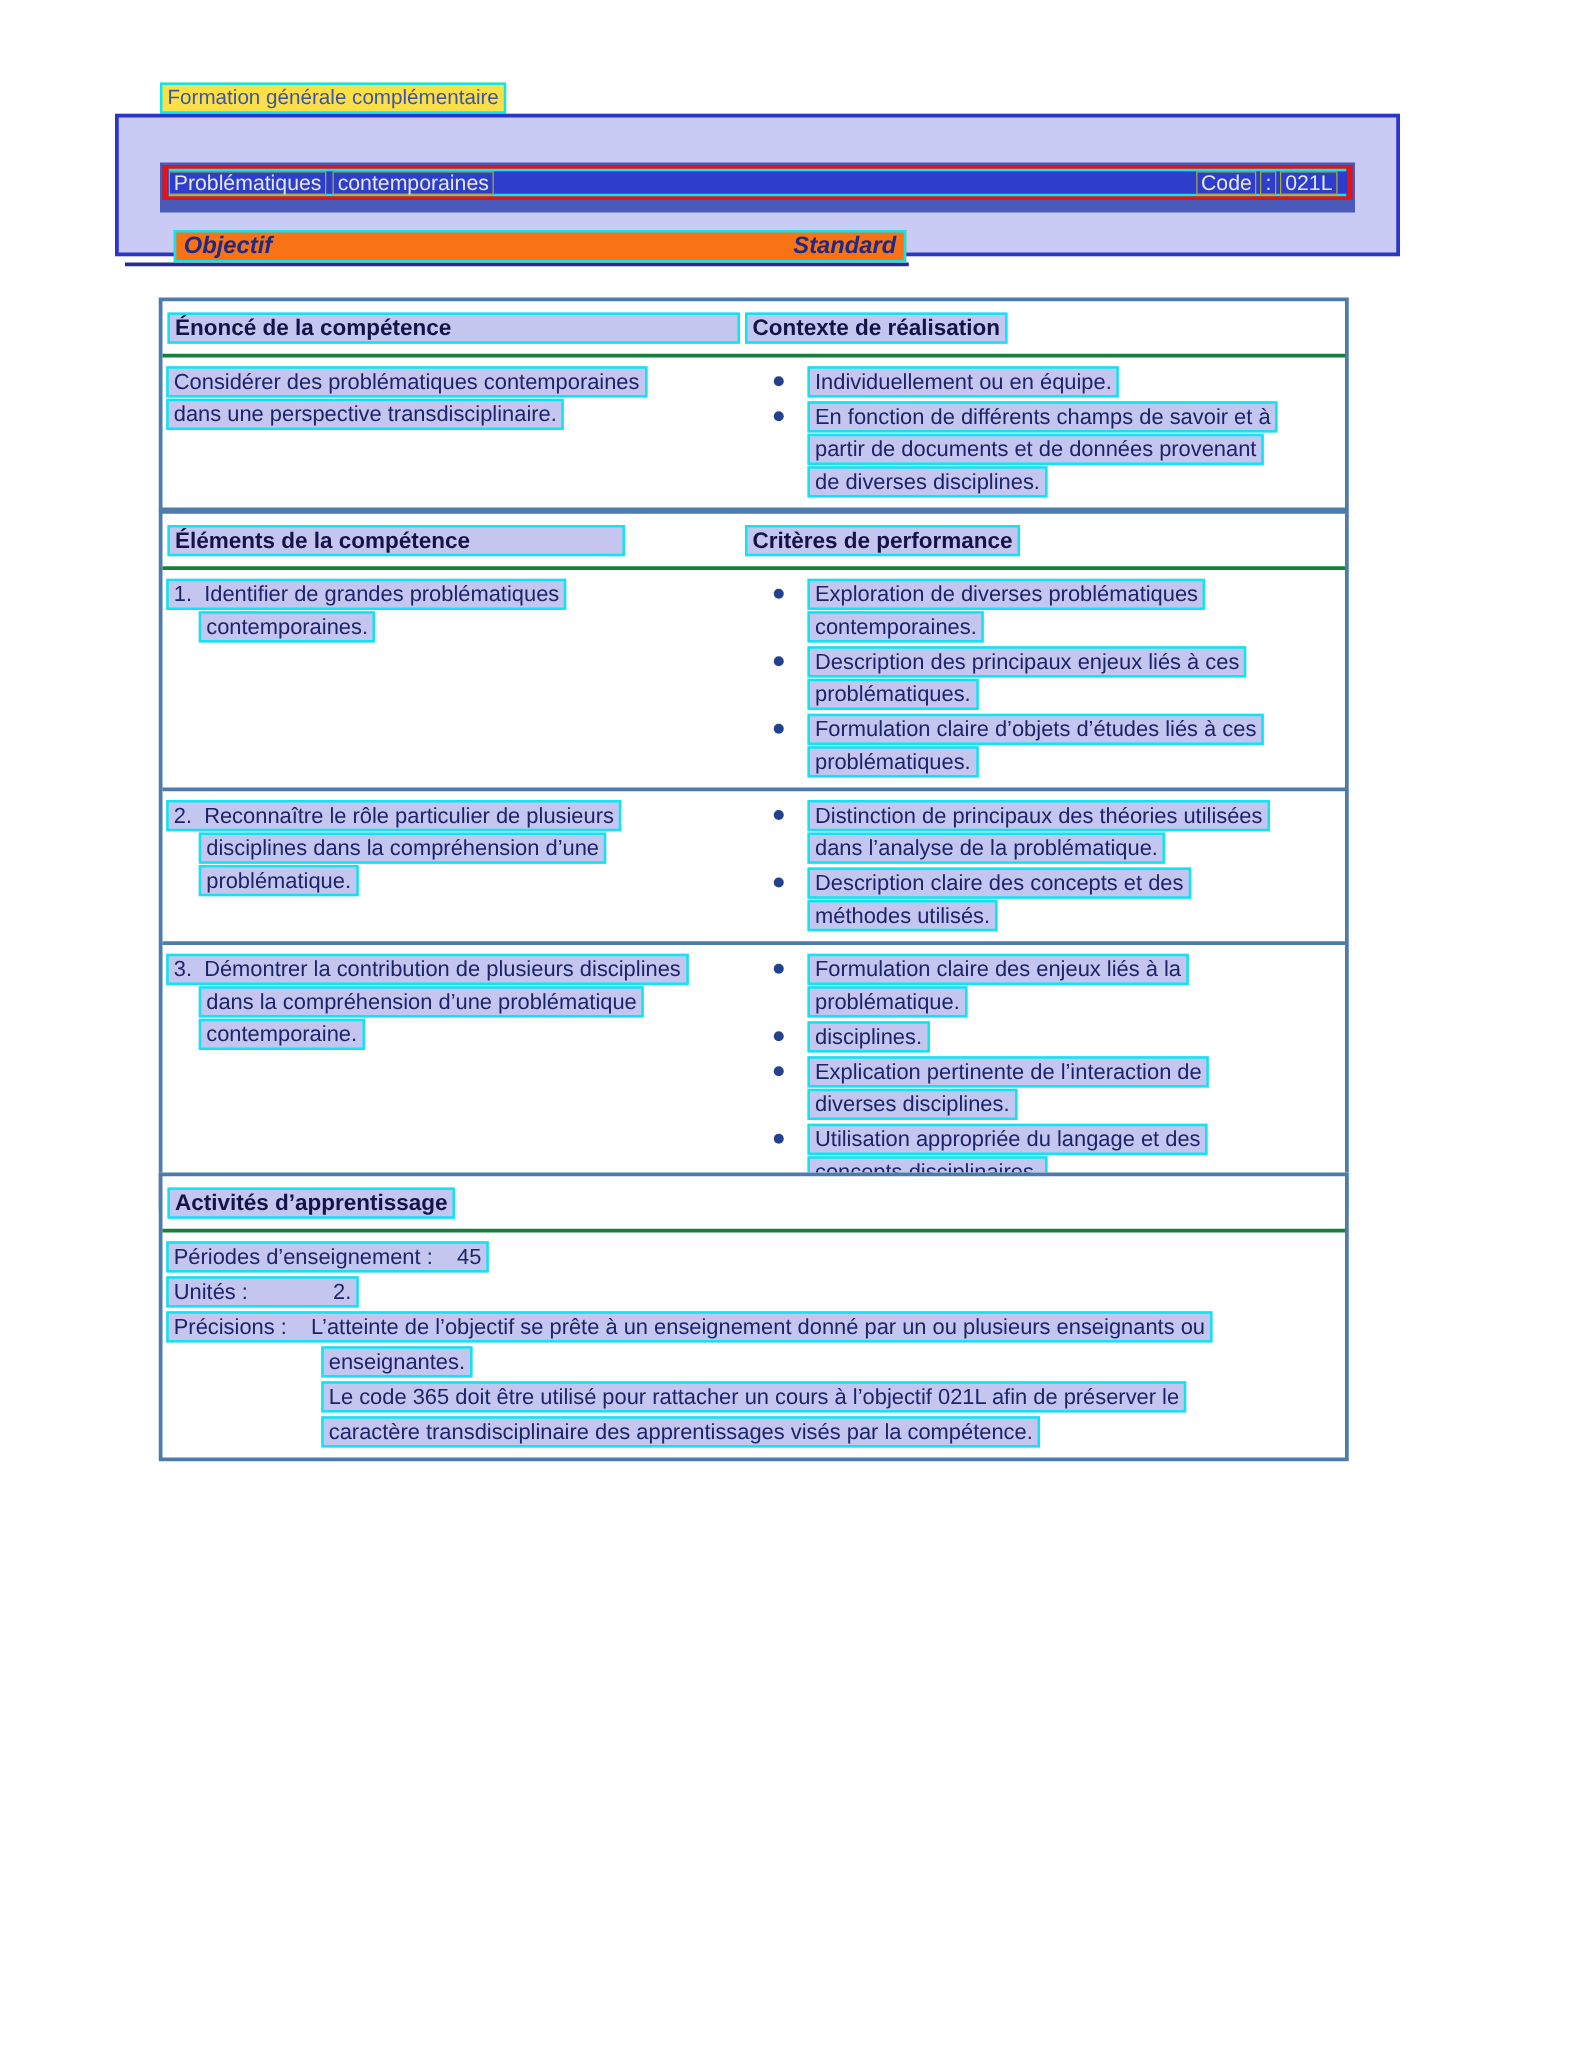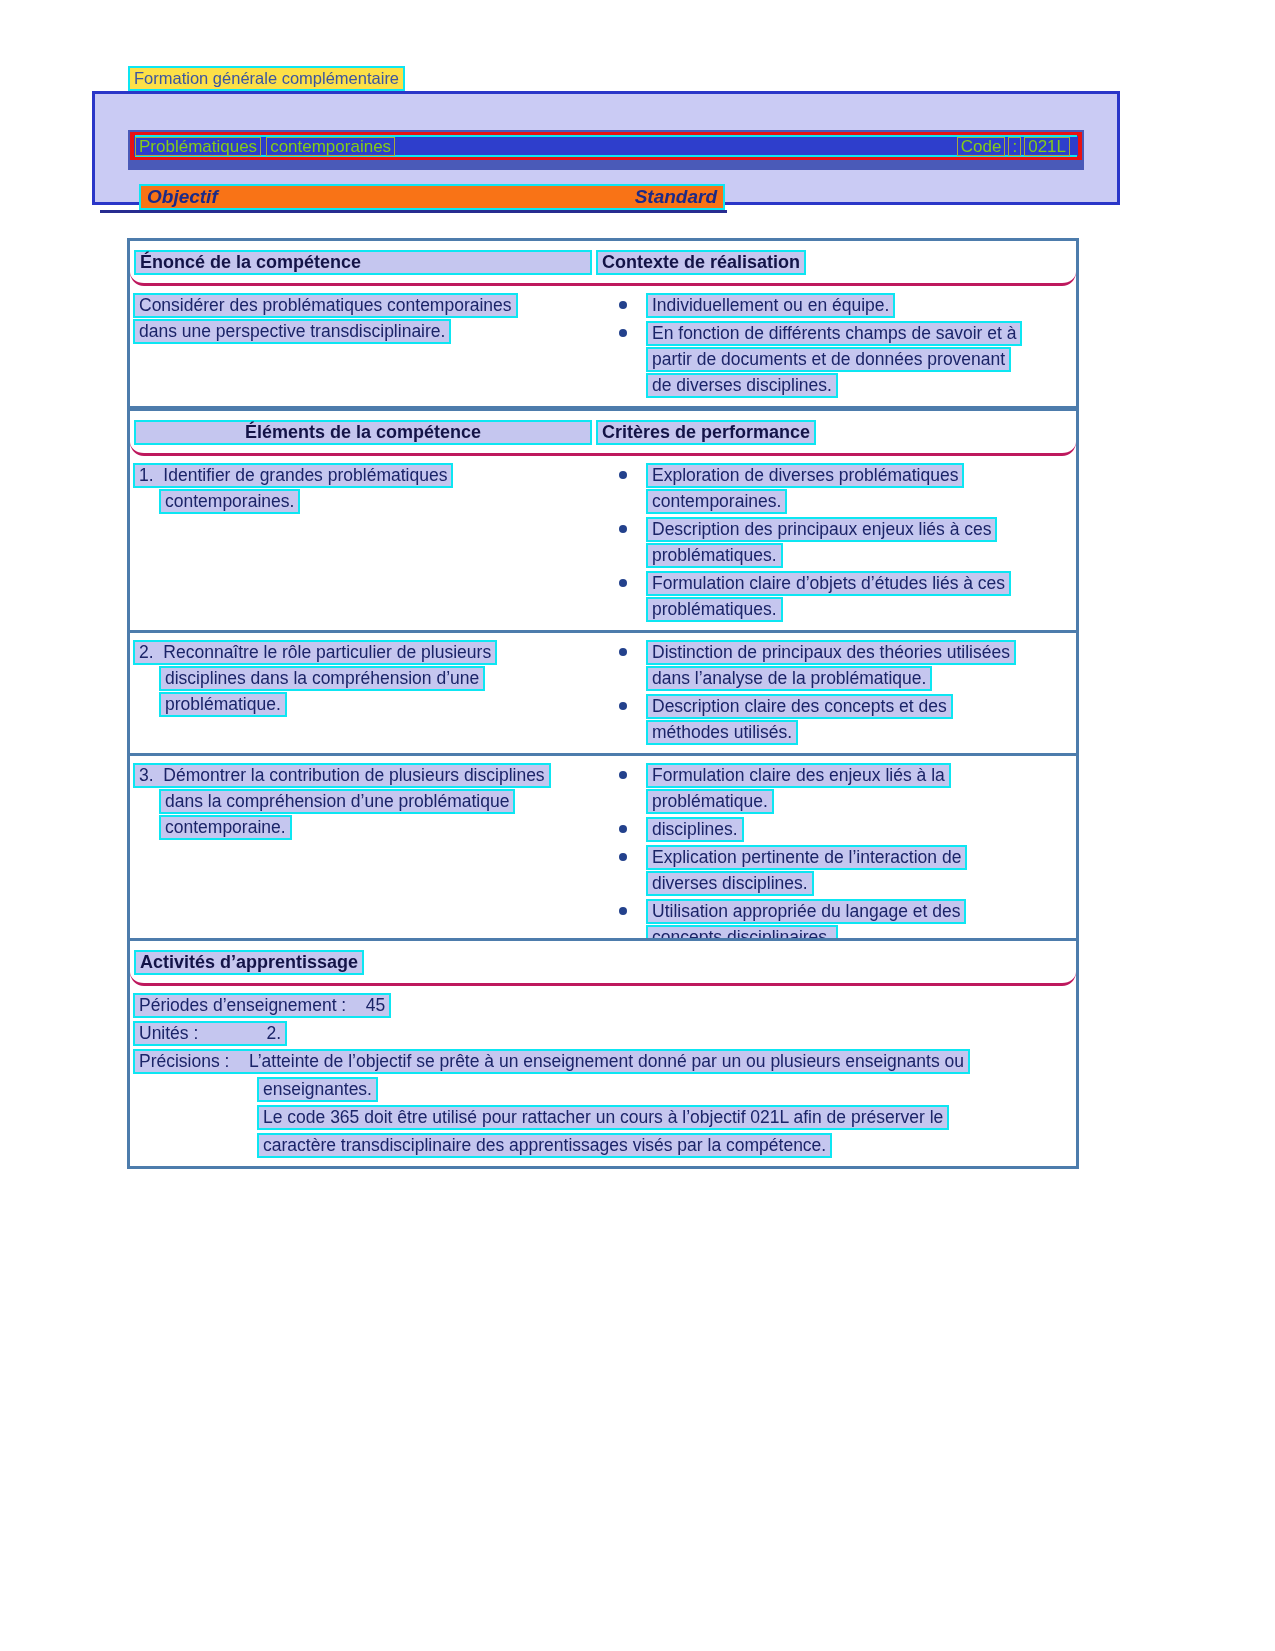--- a/index.html
+++ b/index.html
@@ -35,21 +35,21 @@
   .red-frame {
     border:4px solid #e81212; background:#2e3ecc; height:28px;
     display:flex; align-items:center; box-sizing:border-box;
   }
   .title-strip {
     flex:1; display:flex; align-items:center; height:22px; margin:0 1px;
     border-top:2px solid #0de6f2; border-bottom:2px solid #0de6f2;
     box-sizing:border-box;
   }
   .word {
-    border:1px solid #a8a83c; color:#84cc16; font-size:17px; line-height:17px;
+    border:1px solid #a8a83c; color:#e5e5e5; font-size:17px; line-height:17px;
     padding:0 3px; margin-right:5px; white-space:pre;
   }
   .code-group { margin-left:auto; display:flex; margin-right:4px; }
   .code-group .word { margin-right:3px; }
 
   .obj-std-wrap {
     position:absolute; left:5px; top:90px; width:627px;
     border-bottom:3px solid #272c90;
   }
   .os-box {
@@ -60,21 +60,21 @@
   }
   .os-objectif { padding-left:6px; }
   .os-standard { margin-left:auto; padding-right:6px; }
 
   
   .tbl {
     position:absolute; left:127px; width:952px; background:#ffffff;
     border:3px solid #4d7cac; box-sizing:border-box;
   }
   .tbl-header {
-    display:flex; padding:9px 4px 8px 4px; border-bottom:3px solid #be185d;border-radius:14px;
+    display:flex; padding:9px 4px 8px 4px; border-bottom:3px solid #15803d;
   }
   .tbl-header .hl { font-weight:bold; font-size:18px; color:#131347; }
   .band-left { width:462px; }
   .tbl-row { display:flex; padding:7px 4px 5px 3px; }
   .tbl-row + .tbl-row { border-top:3px solid #4d7cac; }
   .col-left { width:475px; box-sizing:border-box; padding-right:6px; }
   .col-right { flex:1; }
   .bullet { position:relative; padding-left:38px; margin-bottom:3px; }
   .dot {
     position:absolute; left:11px; top:8px; width:8px; height:8px;
@@ -135,21 +135,21 @@
         <div class="line"><span class="hl">partir de documents et de données provenant</span></div>
         <div class="line"><span class="hl">de diverses disciplines.</span></div>
       </div>
     </div>
   </div>
 </div>
 
 <div class="tbl" style="top:408px;">
   <div class="tbl-header">
     <div class="band-left">
-      <span class="hl" style="width:458px;text-align:center;">Éléments de la compétence</span>
+      <span class="hl" style="width:366px;">Éléments de la compétence</span>
     </div>
     <div>
       <span class="hl">Critères de performance</span>
     </div>
   </div>
 
   <div class="tbl-row" style="min-height:155px;">
     <div class="col-left">
       <div class="line"><span class="hl">1.  Identifier de grandes problématiques</span></div>
       <div class="line"><span class="hl indent">contemporaines.</span></div>

